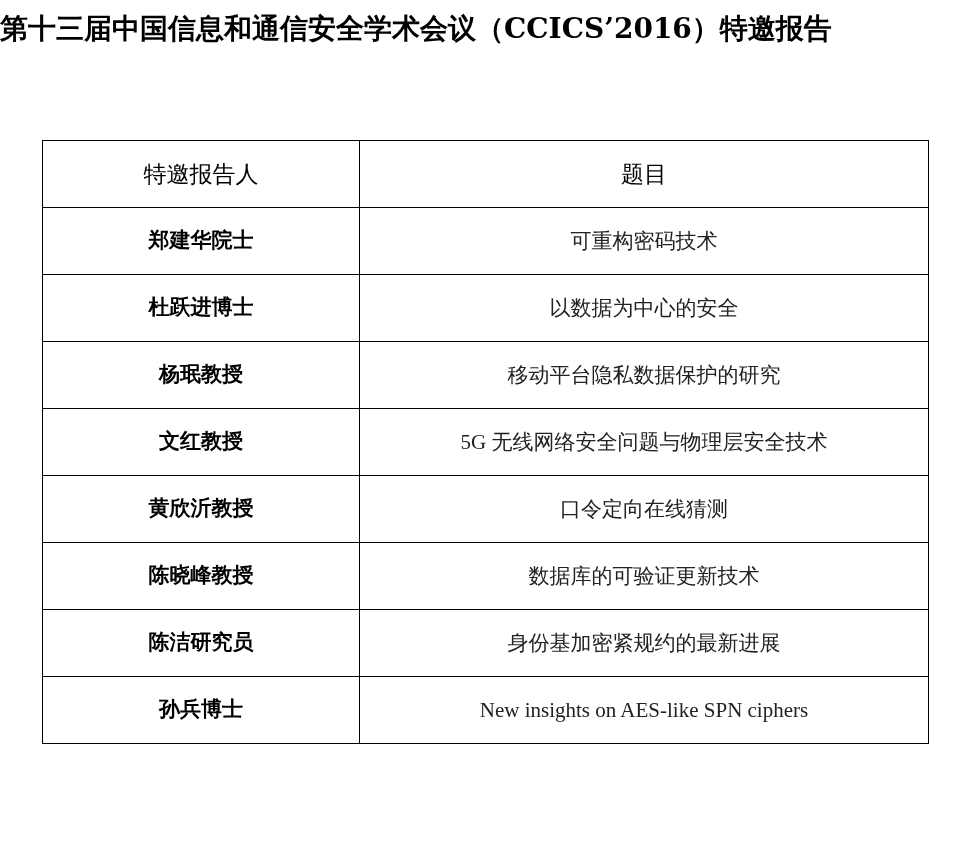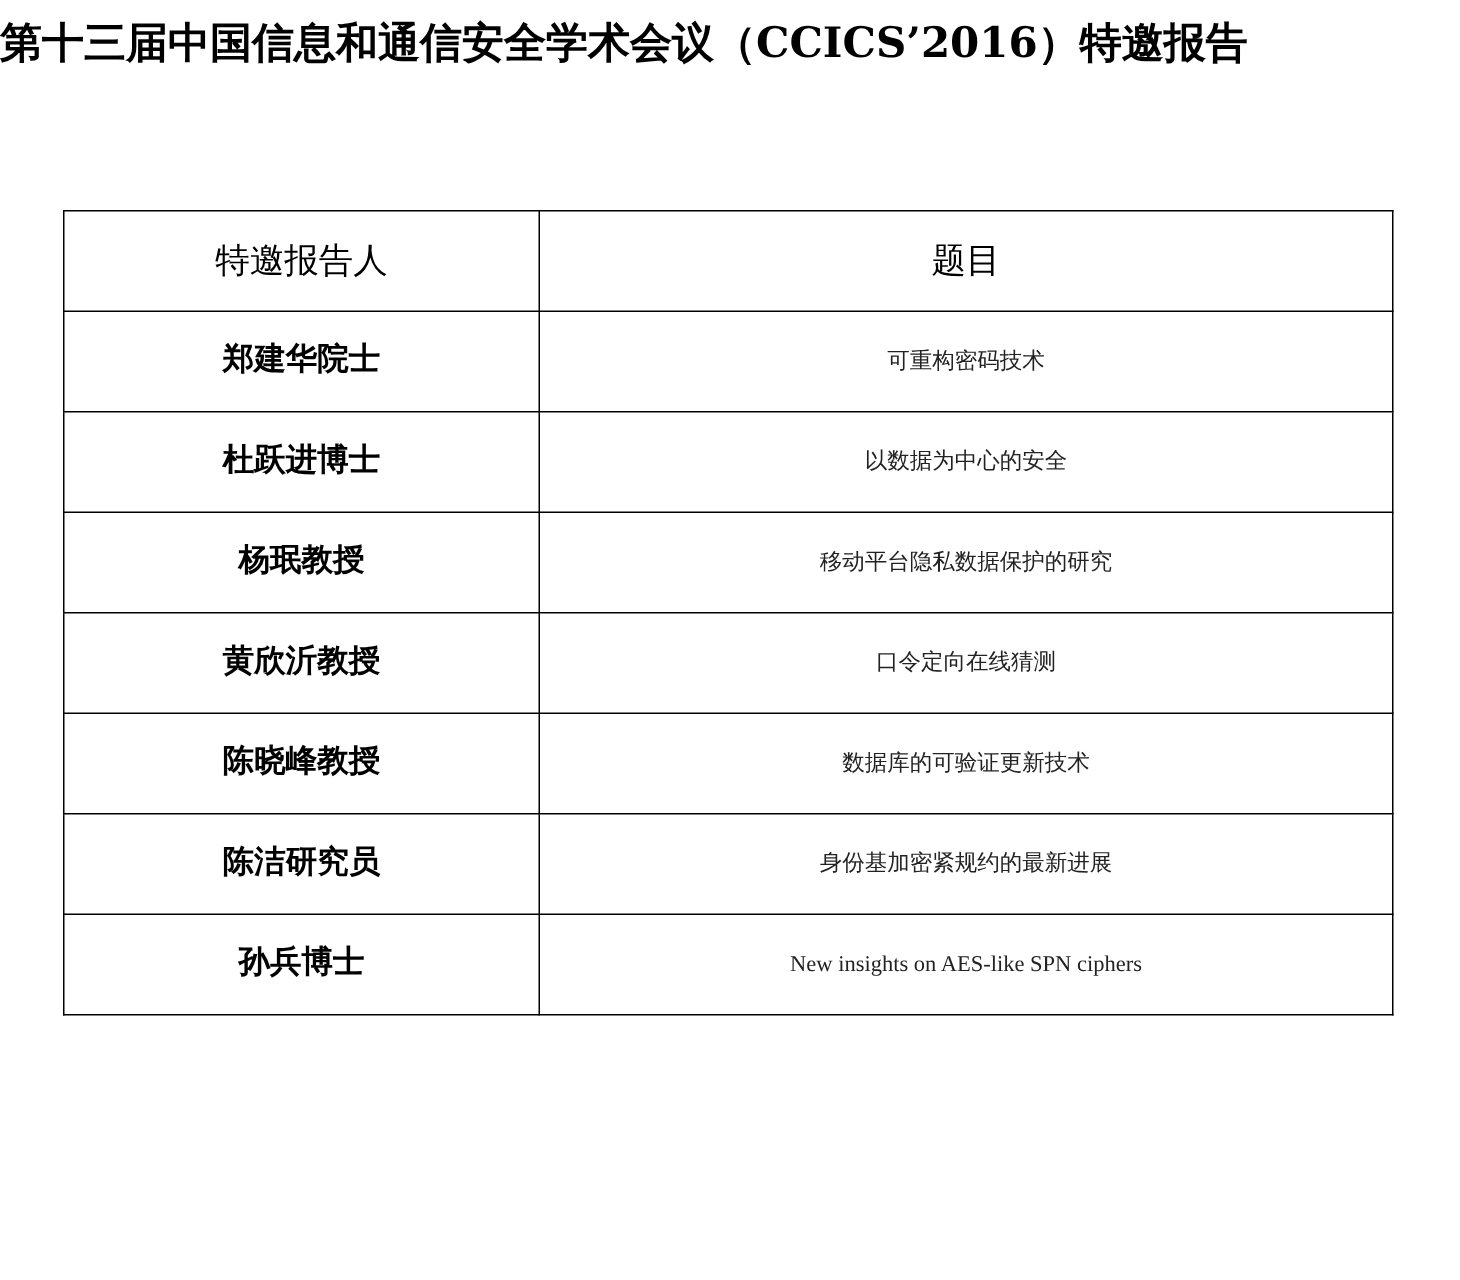--- a/index.html
+++ b/index.html
@@ -17,21 +17,21 @@
       margin-top: 44px;
     }
     table.speakers th, table.speakers td {
       border: 1.5px solid #000; height: 66px; padding: 0 6px;
       text-align: center; vertical-align: middle; line-height: 33px;
     }
     table.speakers col.c1 { width: 317px; }
     table.speakers col.c2 { width: 569px; }
     th { font-size: 23px; font-weight: normal; font-family: "DejaVu Sans", sans-serif; }
     td.speaker { font-size: 21px; font-weight: bold; font-family: Liberation Mono, monospace; }
-    td.topic { font-size: 15px; color: #222; font-family: "Liberation Serif", "DejaVu Sans", serif; }
+    td.topic { font-size: 21px; color: #222; font-family: "Liberation Serif", "DejaVu Sans", serif; }
   </style>
 </head>
 <body>
 
 <div class="title">第十三届中国信息和通信安全学术会议（CCICS’2016）特邀报告</div>
 
 <table class="speakers">
   <colgroup>
       <col class="c1">
       <col class="c2">
@@ -49,20 +49,24 @@
     </tr>
     <tr>
       <td class="speaker">杜跃进博士</td>
       <td class="topic">以数据为中心的安全</td>
     </tr>
     <tr>
       <td class="speaker">杨珉教授</td>
       <td class="topic">移动平台隐私数据保护的研究</td>
     </tr>
     <tr>
+      <td class="speaker">文红教授</td>
+      <td class="topic">5G 无线网络安全问题与物理层安全技术</td>
+    </tr>
+    <tr>
       <td class="speaker">黄欣沂教授</td>
       <td class="topic">口令定向在线猜测</td>
     </tr>
     <tr>
       <td class="speaker">陈晓峰教授</td>
       <td class="topic">数据库的可验证更新技术</td>
     </tr>
     <tr>
       <td class="speaker">陈洁研究员</td>
       <td class="topic">身份基加密紧规约的最新进展</td>

